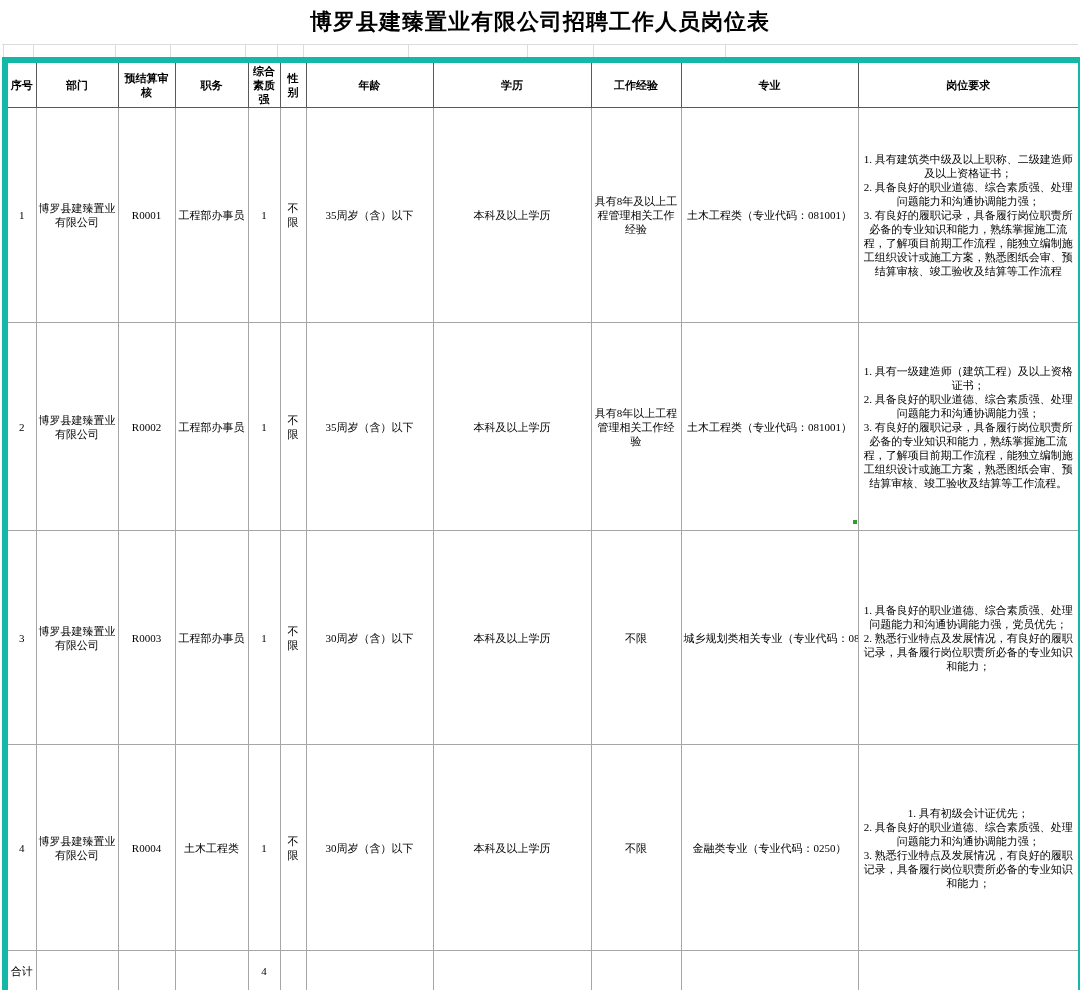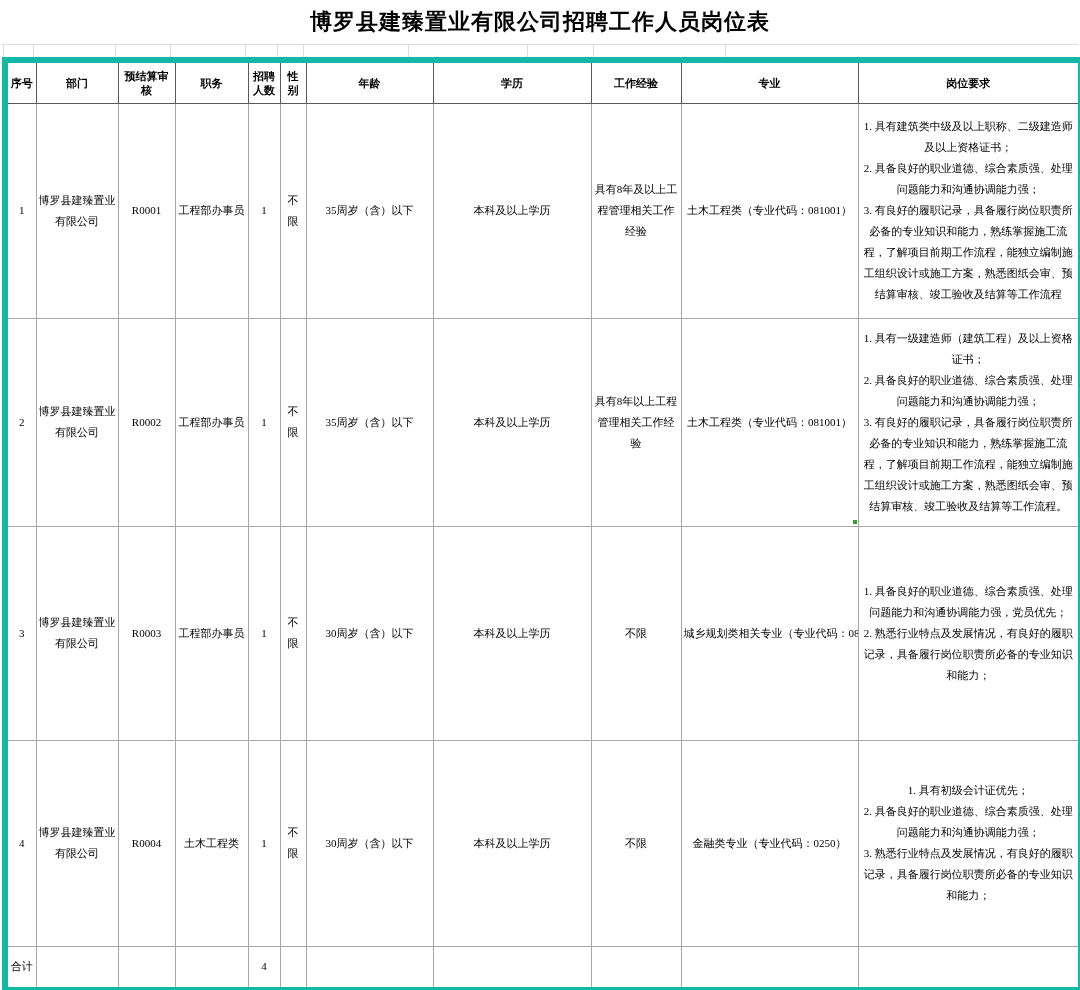--- a/index.html
+++ b/index.html
@@ -31,21 +31,21 @@
   table.grid th{
     border:1px solid #595959;
     font-size:11px;font-weight:bold;
     text-align:center;vertical-align:middle;
     padding:1px 2px;line-height:14px;
   }
   table.grid td{
     border:1px solid #a6a6a6;
     font-size:11px;font-weight:normal;
     text-align:center;vertical-align:middle;
-    padding:1px 2px;line-height:21px;
+    padding:1px 2px;line-height:14px;
     overflow:hidden;
   }
   tr.header-row{height:43px;}
   tr.row-1{height:215px;}
   tr.row-2{height:208px;}
   tr.row-3{height:214px;}
   tr.row-4{height:206px;}
   tr.total-row{height:44px;}
   td.col-dept{font-size:10.5px;}
   td.col-major{font-size:10px;white-space:nowrap;margin-left:47px;}
@@ -95,21 +95,21 @@
         <col style="width:90px">
       <col style="width:177px">
         <col style="width:223px">
     </colgroup>
     <thead>
       <tr class="header-row">
         <th>序号</th>
         <th>部门</th>
         <th>预结算审核</th>
         <th>职务</th>
-        <th>招聘人数</th>
+        <th>综合素质强</th>
         <th>性别</th>
         <th>年龄</th>
         <th>学历</th>
         <th>工作经验</th>
         <th>专业</th>
         <th>岗位要求</th>
       </tr>
     </thead>
     <tbody>
       <tr class="row-1">

